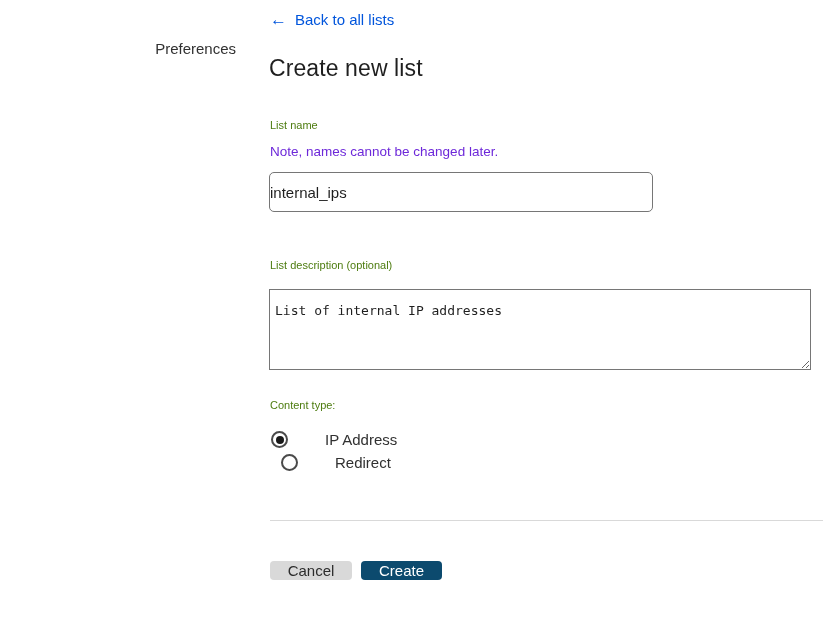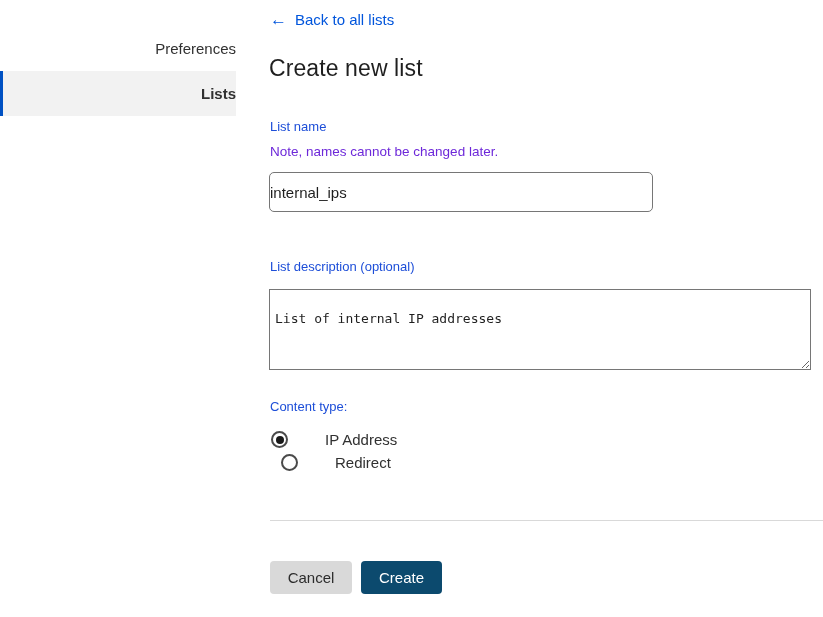--- a/index.html
+++ b/index.html
@@ -14,63 +14,60 @@
   .side-item.active { background:#f2f2f2; border-left-color:#0051c3; font-weight:bold; }
 
   
   .back-link { position:absolute; left:270px; top:11px; font-size:15px;
                color:#0055dc; text-decoration:none; display:flex; align-items:center;
                gap:8px; cursor:pointer; }
   .back-link .arrow { font-size:17px; line-height:1; }
   .page-title { position:absolute; left:269px; top:55px; font-size:23px;
                 font-weight:400; color:#1f1f1f; letter-spacing:0.1px; }
 
-  .field-label { position:absolute; left:270px; font-size:13px; color:#1d4ed8;text-align:right; }
+  .field-label { position:absolute; left:270px; font-size:11px; color:#4d7c0f;text-align:right; }
   .lbl-name  { top:119px; }
   .lbl-desc  { top:259px; }
   .lbl-ctype { top:399px; }
   .field-note { position:absolute; left:270px; top:144px; font-size:13.5px; color:#6d28d9; }
 
   .name-input { position:absolute; left:269px; top:172px; width:384px; height:40px;
                 border:1px solid #767676; border-radius:5px; padding:0 0;
                 font-size:15px; color:#1f1f1f;
                 font-family:"Liberation Sans","DejaVu Sans",sans-serif; outline:none; }
 
   .desc-textarea { position:absolute; left:269px; top:289px; width:542px; height:81px;
-                   border:1px solid #767676; border-radius:0; padding:20px 5px;
+                   border:1px solid #767676; border-radius:0; padding:12px 5px;
                    font-family:"DejaVu Sans Mono","Liberation Mono",monospace;
                    font-size:13px; color:#1f1f1f; resize:both; outline:none; line-height:1.35; }
 
   .radio-row { position:absolute; display:flex; align-items:flex-start; cursor:pointer; }
   .radio-row.row-0 { left:271px; top:431px; }
   .radio-row.row-1 { left:271px; top:454px;margin-left:10px; }
   .radio { width:17px; height:17px; border:2px solid #4a4a4a; border-radius:50%;
            background:#fff; position:relative; flex:0 0 auto; }
   .radio.checked::after { content:""; position:absolute; inset:2.5px;
                           border-radius:50%; background:#191919; }
   .radio-label { margin-left:37px; font-size:15px; color:#313131; }
 
   .divider { position:absolute; left:270px; top:520px; width:553px; height:1px;
              background:#d9d9d9; }
 
-  .btn { position:absolute; top:561px; height:33px; border:none; border-radius:4px;
+  .btn { position:absolute; top:561px; height:19px; border:none; border-radius:4px;
          font-size:15px; cursor:pointer;
          font-family:"Liberation Sans","DejaVu Sans",sans-serif; }
   .btn-cancel { left:270px; width:82px; background:#d9d9d9; color:#2c2c2c; }
   .btn-create { left:361px; width:81px; background:#0c4a6e; color:#ffffff; }
 </style>
 </head>
 <body>
 
 <nav class="sidebar">
   <div class="side-item">
     <span>Preferences</span>
-  </div>
-  <div class="side-item active">
-    <span>Lists</span>
   </div>
 </nav>
 
 <a class="back-link">
   <span class="arrow">←</span>
   <span>Back to all lists</span>
 </a>
 
 <h1 class="page-title">Create new list</h1>
 

